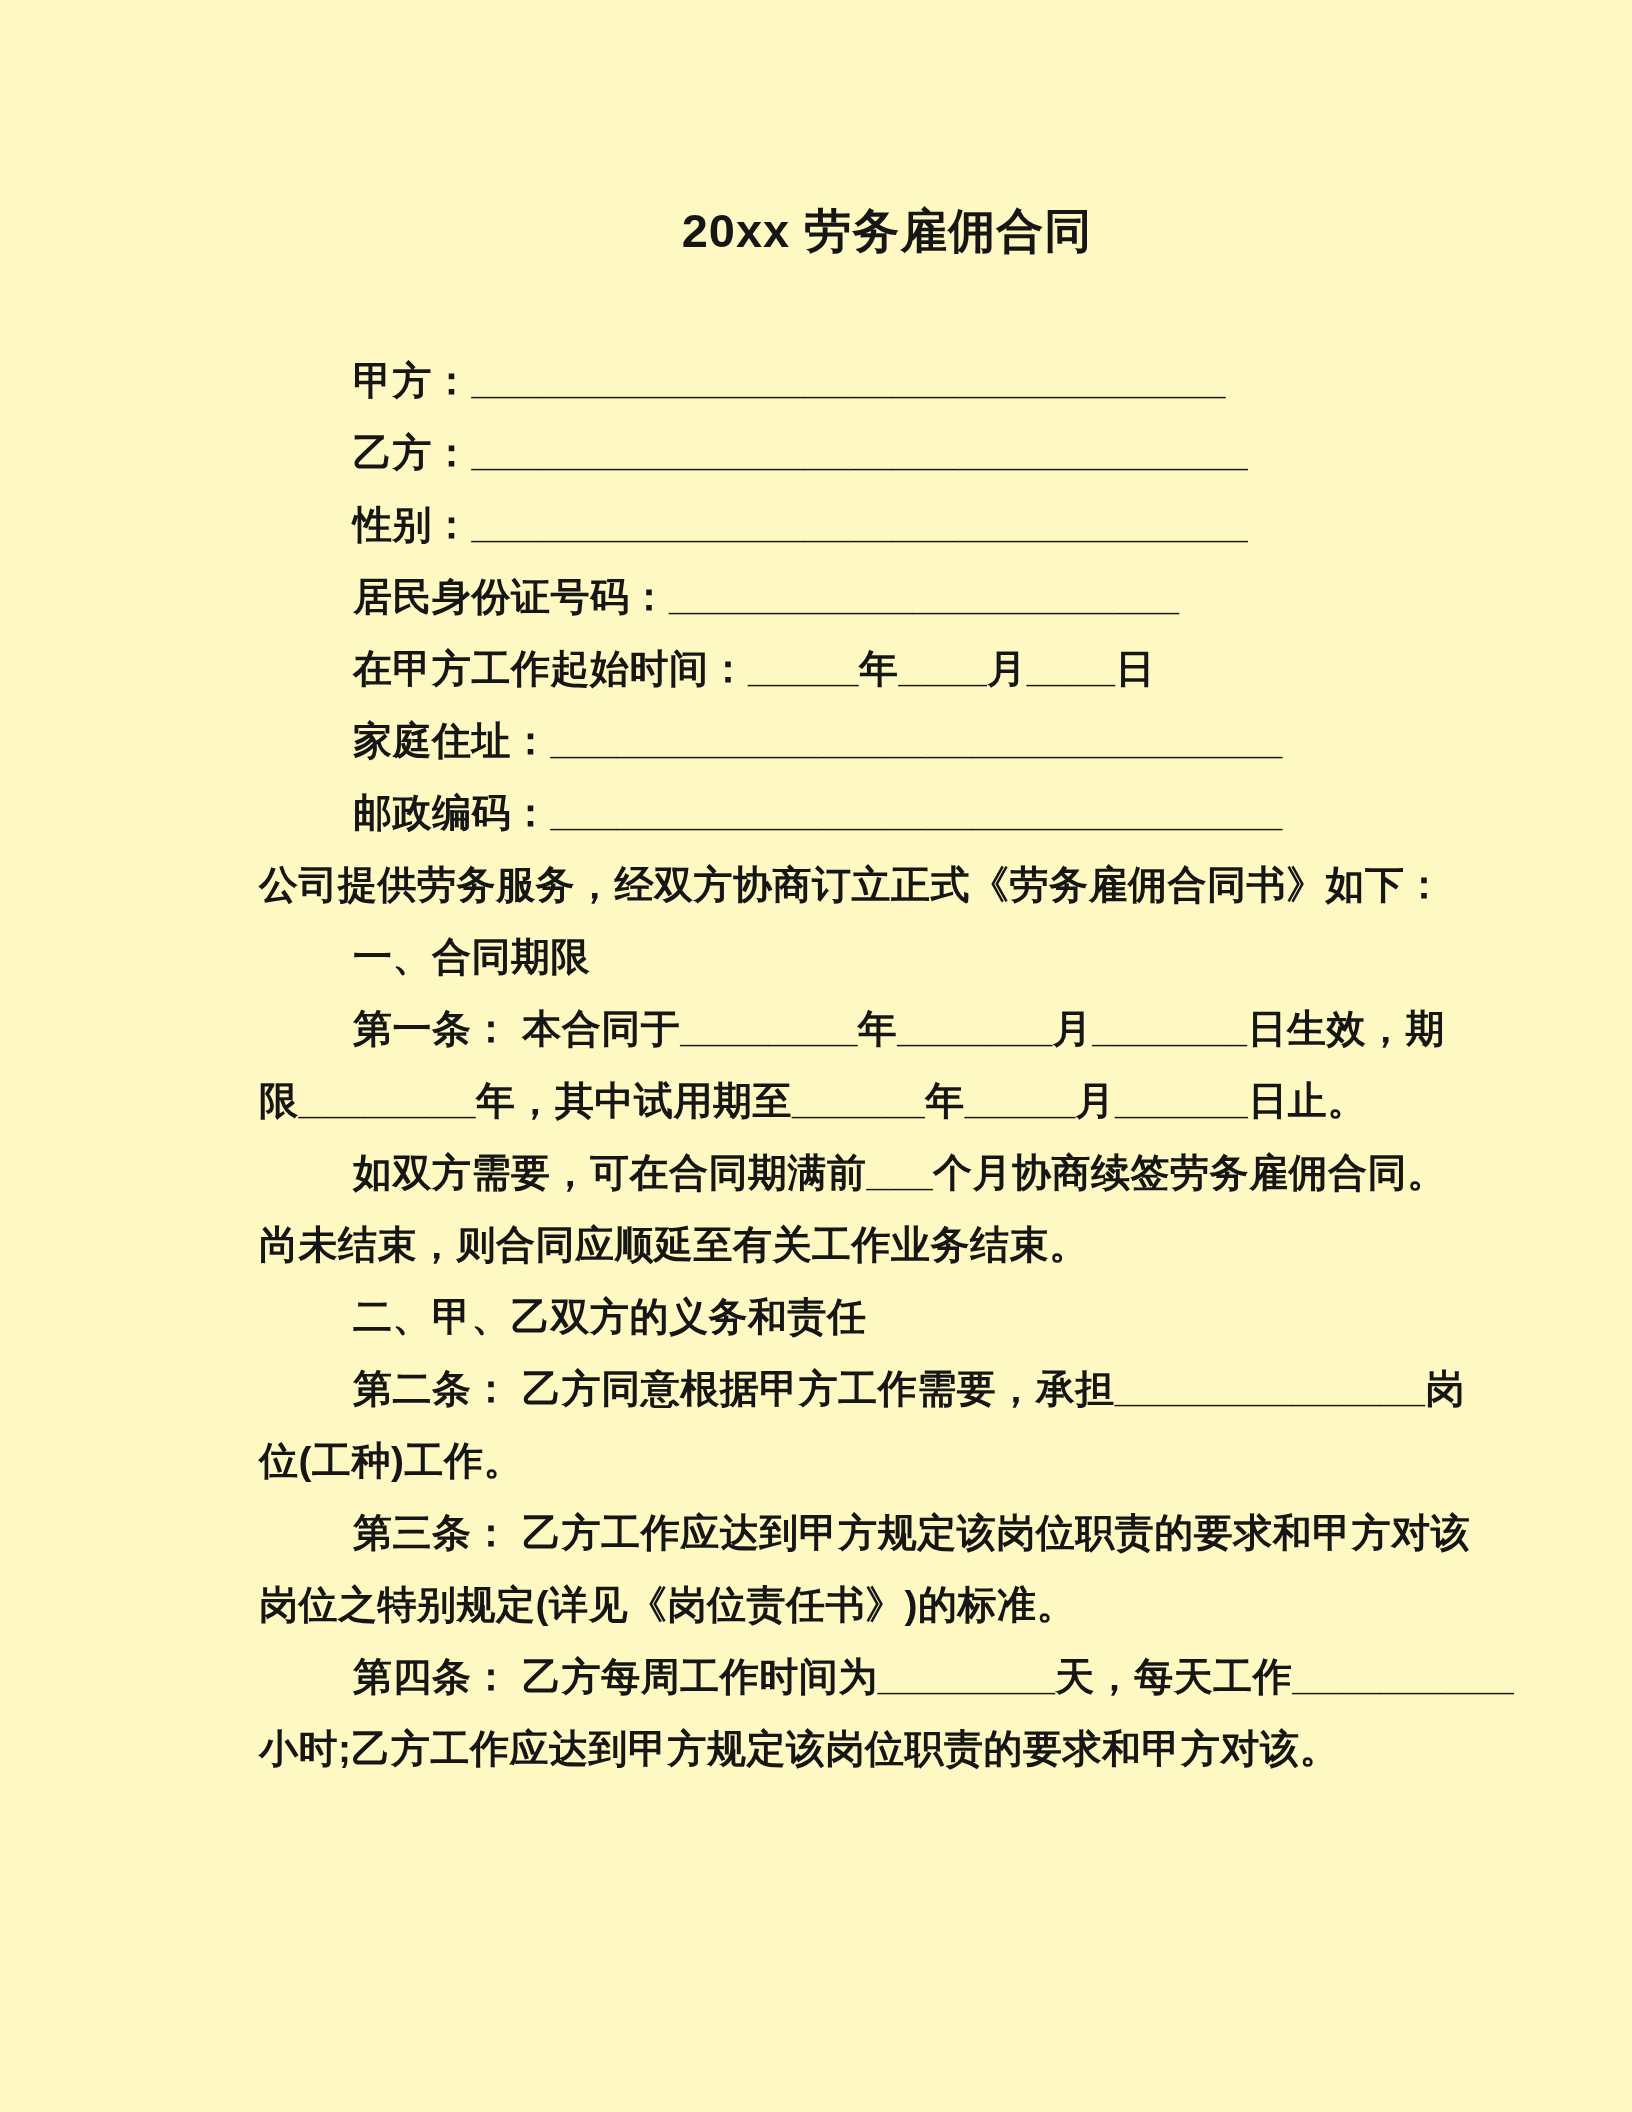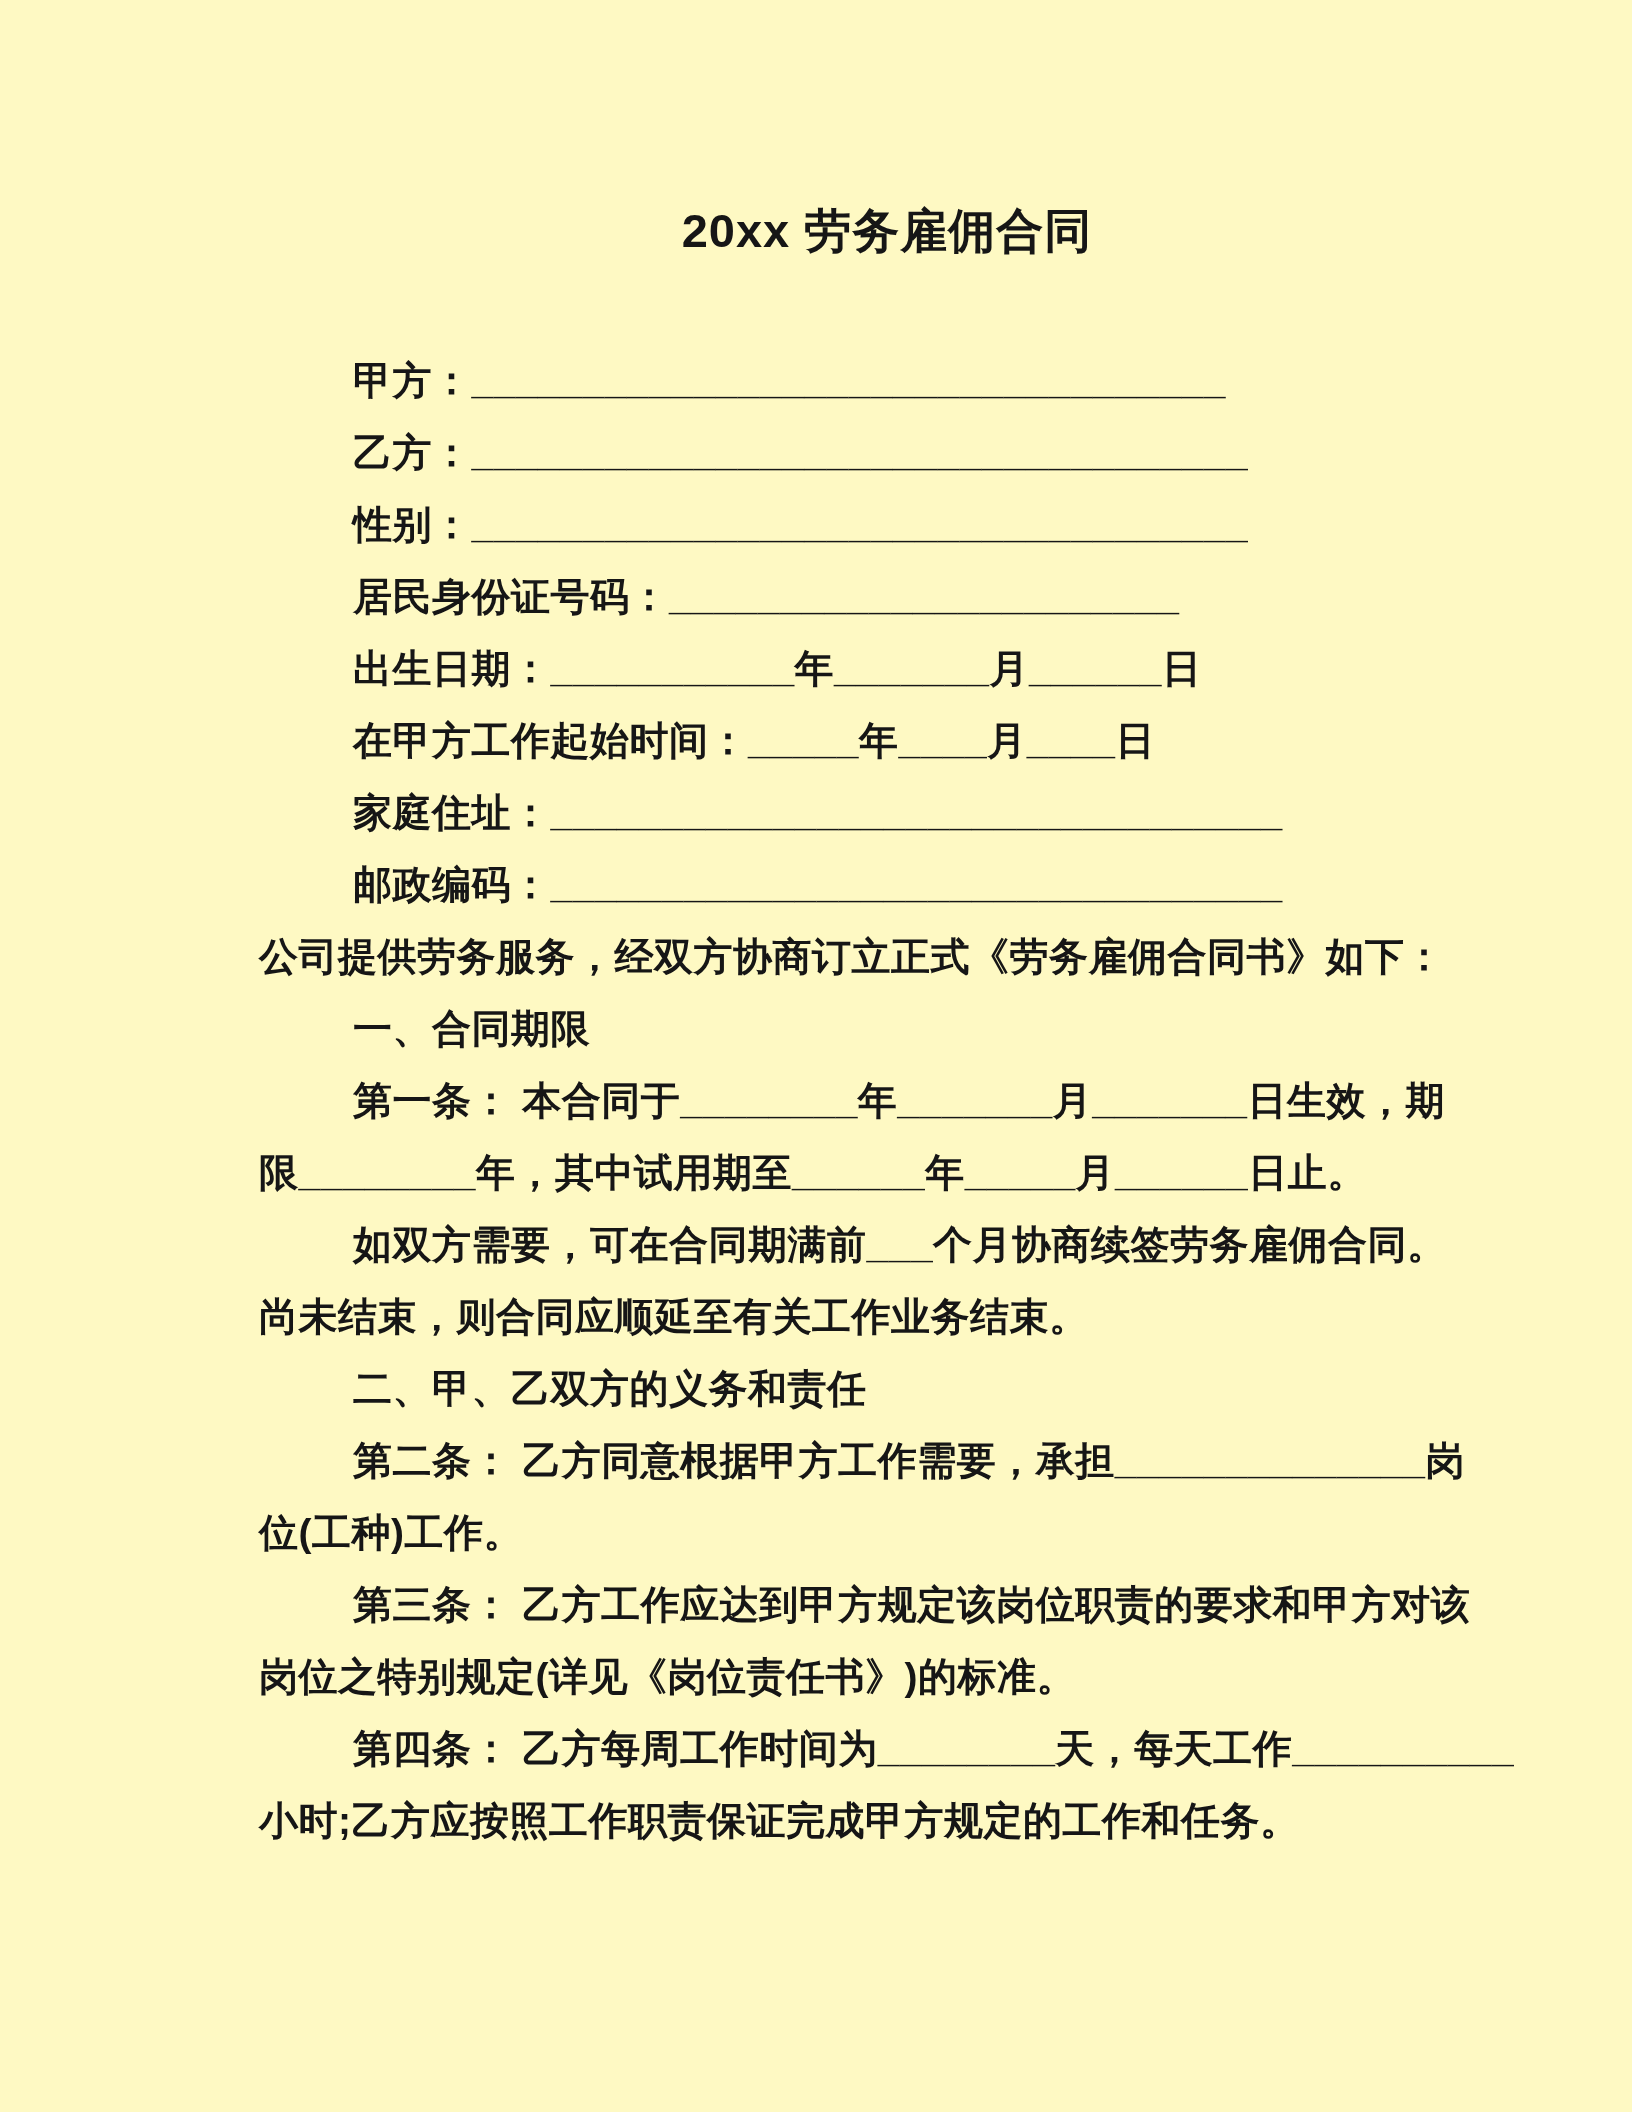--- a/index.html
+++ b/index.html
@@ -48,35 +48,34 @@
 
 <div class="page">
   <div class="content">
 
     <h1 class="doc-title">20xx 劳务雇佣合同</h1>
 
     <p class="line indent">甲方：__________________________________</p>
     <p class="line indent">乙方：___________________________________</p>
     <p class="line indent">性别：___________________________________</p>
     <p class="line indent">居民身份证号码：_______________________</p>
-    <p class="line indent">出生日期：___________年_______月______日</p>
     <p class="line indent">在甲方工作起始时间：_____年____月____日</p>
     <p class="line indent">家庭住址：_________________________________</p>
     <p class="line indent">邮政编码：_________________________________</p>
 
     <p class="line">公司提供劳务服务，经双方协商订立正式《劳务雇佣合同书》如下：</p>
 
     <p class="line indent">一、合同期限</p>
     <p class="line indent">第一条： 本合同于________年_______月_______日生效，期</p>
     <p class="line">限________年，其中试用期至______年_____月______日止。</p>
     <p class="line indent">如双方需要，可在合同期满前___个月协商续签劳务雇佣合同。</p>
     <p class="line">尚未结束，则合同应顺延至有关工作业务结束。</p>
 
     <p class="line indent">二、甲、乙双方的义务和责任</p>
     <p class="line indent">第二条： 乙方同意根据甲方工作需要，承担______________岗</p>
     <p class="line">位(工种)工作。</p>
     <p class="line indent">第三条： 乙方工作应达到甲方规定该岗位职责的要求和甲方对该</p>
     <p class="line">岗位之特别规定(详见《岗位责任书》)的标准。</p>
     <p class="line indent">第四条： 乙方每周工作时间为________天，每天工作__________</p>
-    <p class="line">小时;乙方应按照工作职责保证完成甲方规定的工作和任务。</p>
+    <p class="line">小时;乙方工作应达到甲方规定该岗位职责的要求和甲方对该。</p>
 
   </div>
 </div>
 
 </body></html>

